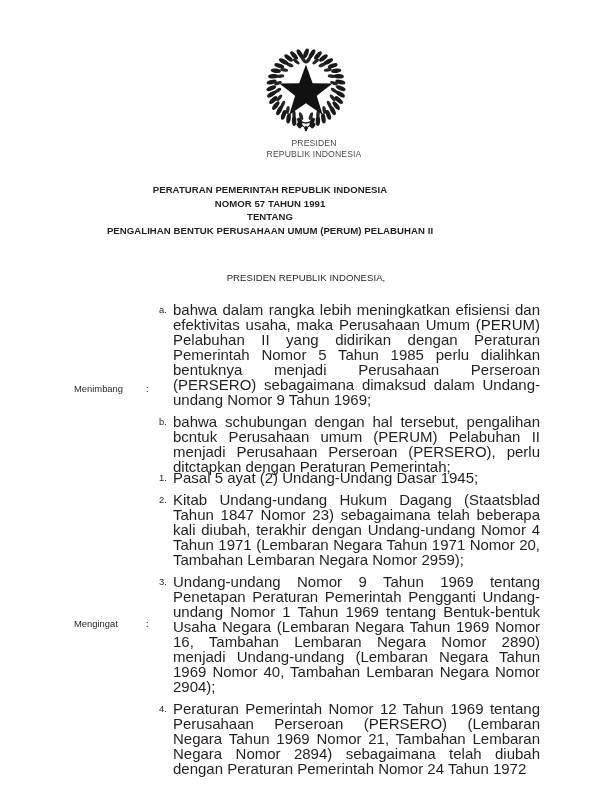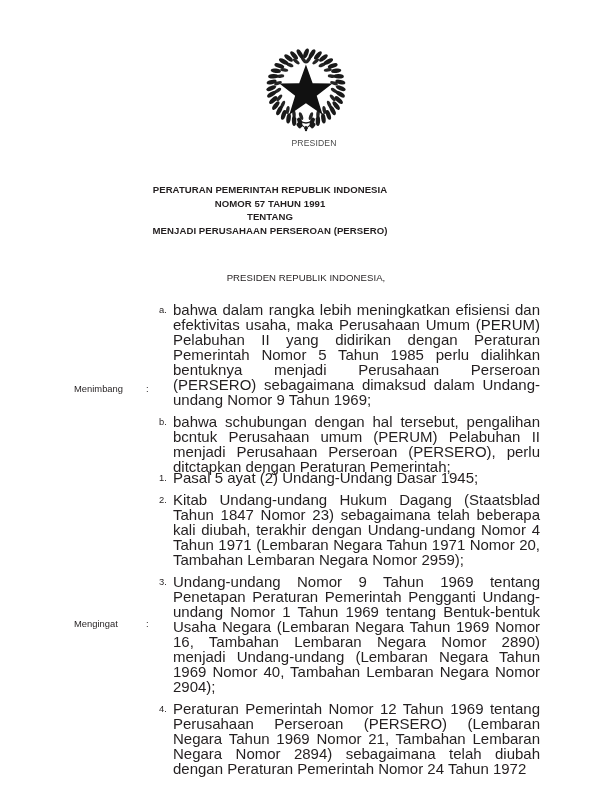--- a/index.html
+++ b/index.html
@@ -321,28 +321,29 @@
             <ellipse cx="0" cy="44" rx="1.5" ry="3.0"></ellipse>
           </g>
         </g>
 
         <polygon points="50,16 59.4,42.4 87.2,42.9 65.1,59.8 73.3,86.4 50,70.3 26.7,86.4 34.9,59.8 12.8,42.9 40.6,42.4" fill="#111111" transform="translate(0,-1) scale(0.78) translate(14,11)"></polygon>
       </g>
     </svg>
 
     <div class="emblem-caption">
       <div>PRESIDEN</div>
+      <div>REPUBLIK INDONESIA</div>
     </div>
   </div>
 
   <div class="title-block">
     <div class="tline">PERATURAN PEMERINTAH REPUBLIK INDONESIA</div>
     <div class="tline">NOMOR 57 TAHUN 1991</div>
     <div class="tline">TENTANG</div>
-    <div class="tline">MENJADI PERUSAHAAN PERSEROAN (PERSERO)</div>
+    <div class="tline">PENGALIHAN BENTUK PERUSAHAAN UMUM (PERUM) PELABUHAN II</div>
   </div>
 
   <div class="subject-line">PRESIDEN REPUBLIK INDONESIA,</div>
 
   <div class="clause" id="menimbang-block">
     <div class="clause-row">
       <div class="clause-label">Menimbang</div>
       <div class="clause-colon">:</div>
       <div class="clause-items">
 

